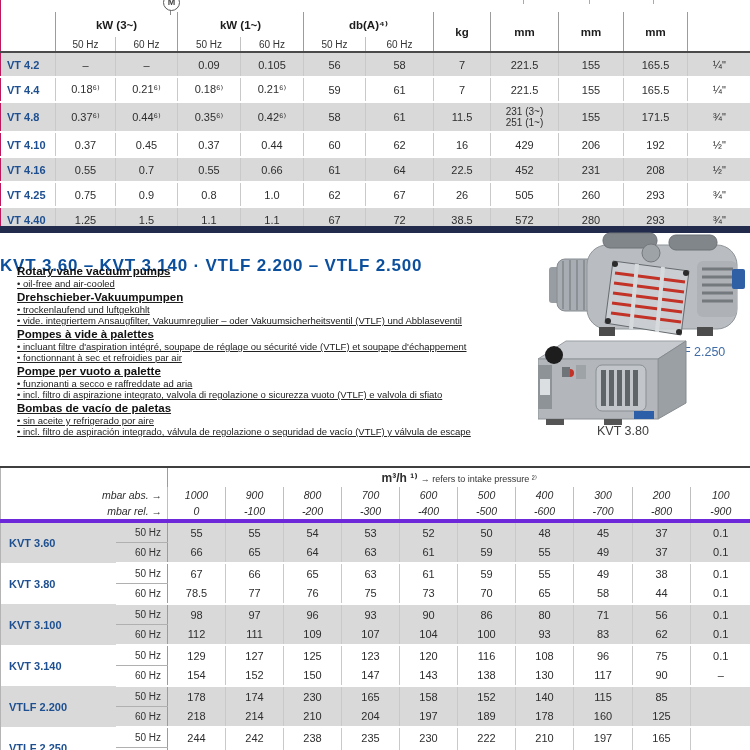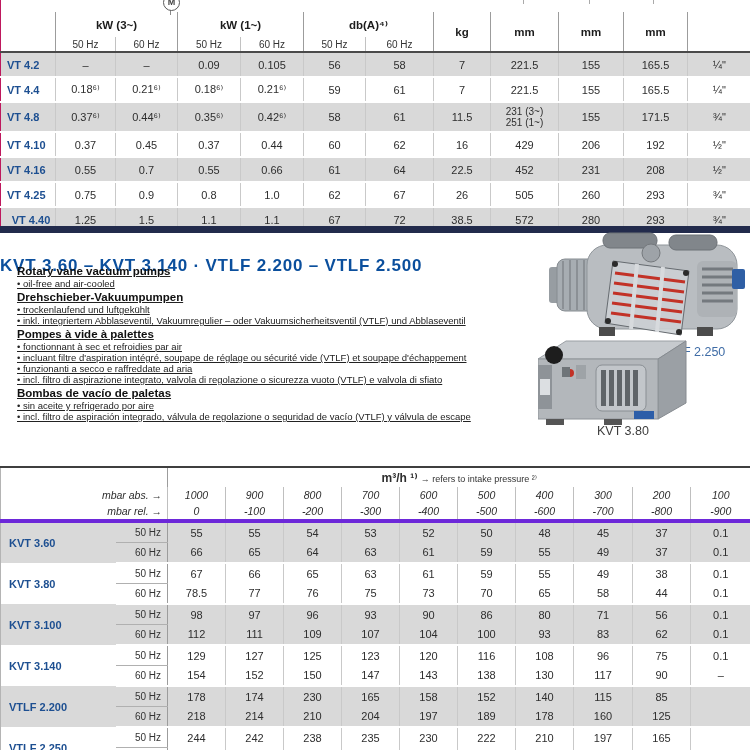--- a/index.html
+++ b/index.html
@@ -12,21 +12,21 @@
   .tt td{font-size:11px;text-align:center;vertical-align:middle;padding:0;overflow:hidden;
          white-space:pre-line;color:#2e2e2e;}
   .tt .hA td{height:12px;border:none;}
   .tt .hB td{height:25px;font-weight:bold;font-size:11.5px;color:#1c1c1c;}
   .tt .hC td{height:14px;font-size:10px;color:#333;}
   .tt .bl{border-left:1px solid #9c9c9c;}
   .tt .bls{border-left:1px solid #c2c2c2;}
   .tt thead{border-bottom:2px solid #4a4a4a;}
   .tt tbody td{border-left:1px solid #c9c9c9;height:23px;border-bottom:2px solid #fff;}
   .tt tbody td.model{border-left:none;}
-  .tt tbody tr:last-child td{border-bottom:none;text-align:center;}
+  .tt tbody tr:last-child td{border-bottom:none;}
   .tt tr.g td{background:#d9d9d9;}
   .tt td.model{font-weight:bold;color:#1d4f91;text-align:left;padding-left:6px;}
   .tt tr.tall td{height:28px;}
   .tt tr.tall td.twolines{font-size:10px;line-height:11px;}
 
   .motor-icon{position:absolute;left:163px;top:-6px;width:15px;height:15px;border:1.5px solid #5a5a5a;
               border-radius:50%;background:#fff;font-size:9px;font-weight:bold;color:#444;
               text-align:center;line-height:14px;z-index:5;}
   .motor-tick{position:absolute;left:170px;top:10px;width:1px;height:5px;background:#8a8a8a;}
   .dim-tick{position:absolute;top:0;width:1px;height:4px;background:#aaa;}
@@ -222,24 +222,25 @@
 
   <div class="divider"></div>
 
   <div class="heading">KVT 3.60 – KVT 3.140  ·  VTLF 2.200 – VTLF 2.500</div>
 
   <div class="langs" id="langs">
       <div class="lt">Rotary vane vacuum pumps</div>
       <div class="lb">• oil-free and air-cooled</div>
       <div class="lt">Drehschieber-Vakuumpumpen</div>
       <div class="lb">• trockenlaufend und luftgekühlt</div>
-      <div class="lb">• inkl. integriertem Abblaseventil, Vakuumregulier – oder Vakuumsicherheitsventil (VTLF) und Abblaseventil</div>
+      <div class="lb">• vide. integriertem Ansaugfilter, Vakuumregulier – oder Vakuumsicherheitsventil (VTLF) und Abblaseventil</div>
       <div class="lt">Pompes à vide à palettes</div>
+      <div class="lb">• incluant filtre d'aspiration intégré, soupape de réglage ou sécurité vide (VTLF) et soupape d'échappement</div>
       <div class="lb">• fonctionnant à sec et refroidies par air</div>
-      <div class="lb">• incluant filtre d'aspiration intégré, soupape de réglage ou sécurité vide (VTLF) et soupape d'échappement</div>
+      <div class="lt">Pompe per vuoto a palette</div>
       <div class="lb">• funzionanti a secco e raffreddate ad aria</div>
       <div class="lb">• incl. filtro di aspirazione integrato, valvola di regolazione o sicurezza vuoto (VTLF) e valvola di sfiato</div>
       <div class="lt">Bombas de vacío de paletas</div>
       <div class="lb">• sin aceite y refrigerado por aire</div>
       <div class="lb">• incl. filtro de aspiración integrado, válvula de regolazione o seguridad de vacío (VTLF) y válvula de escape</div>
     </div>
 
   <svg class="img-vtlf" width="203" height="113" viewBox="0 0 203 113">
     <rect x="2" y="36" width="12" height="36" rx="3" fill="#979da2"></rect>
     <rect x="10" y="28" width="46" height="52" rx="8" fill="#a7adb2" stroke="#868c91" stroke-width="1"></rect>

